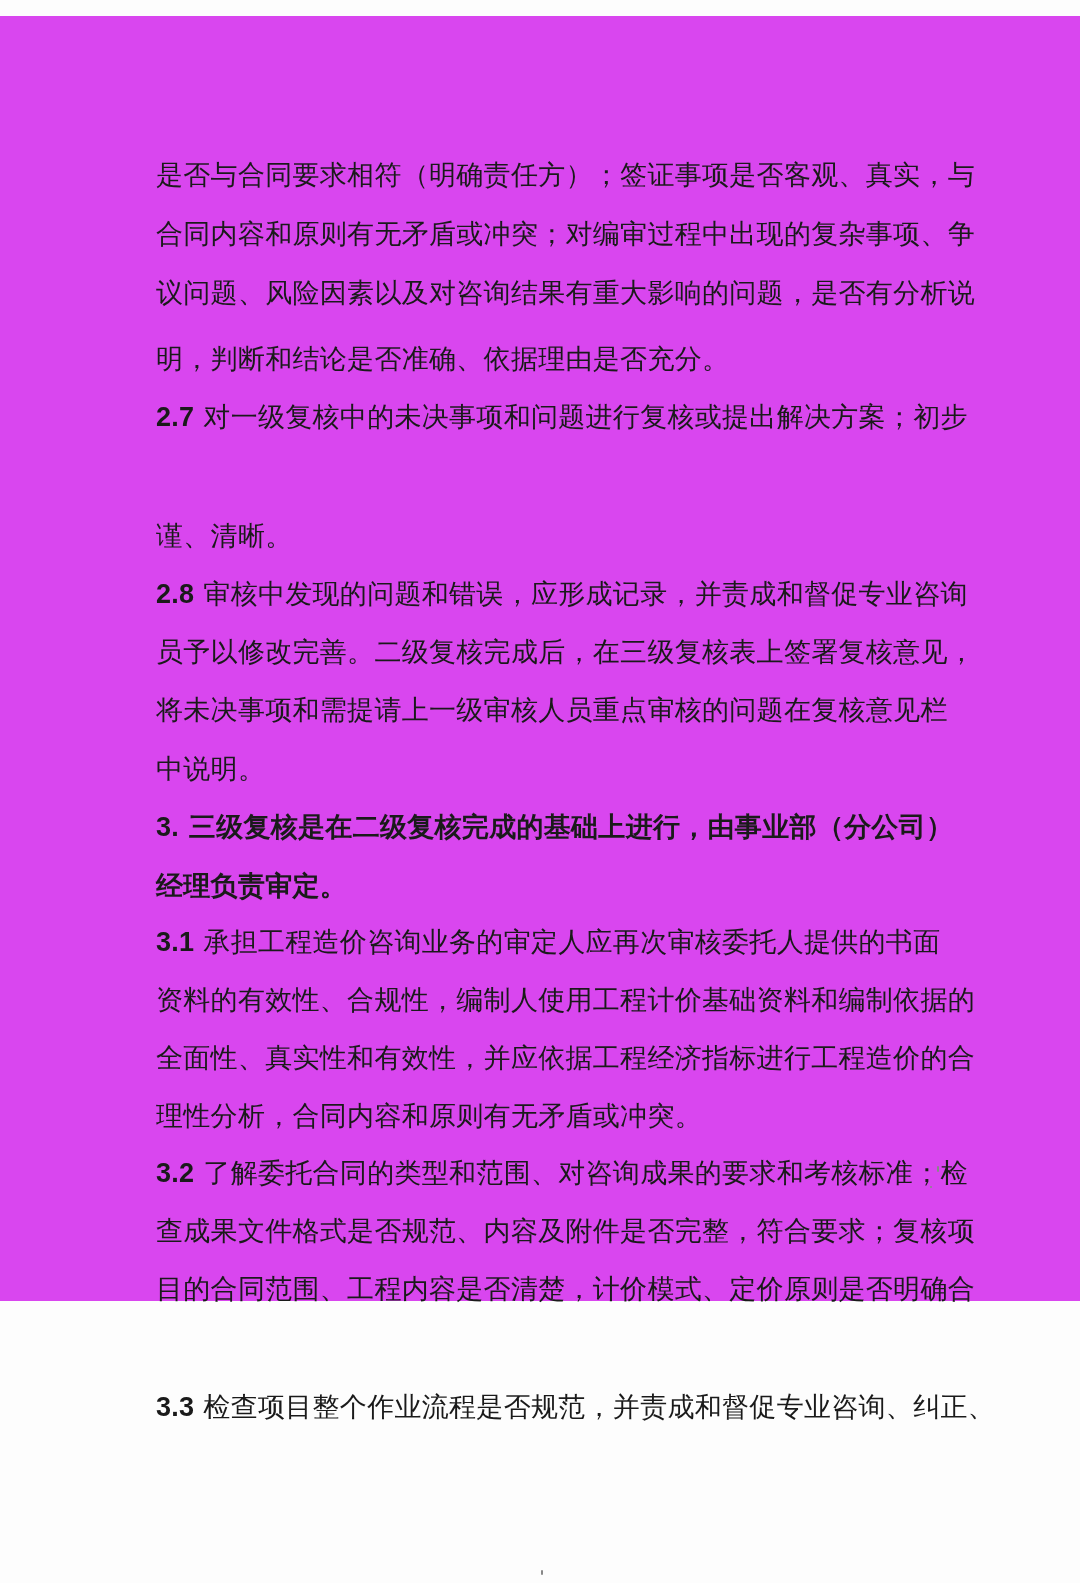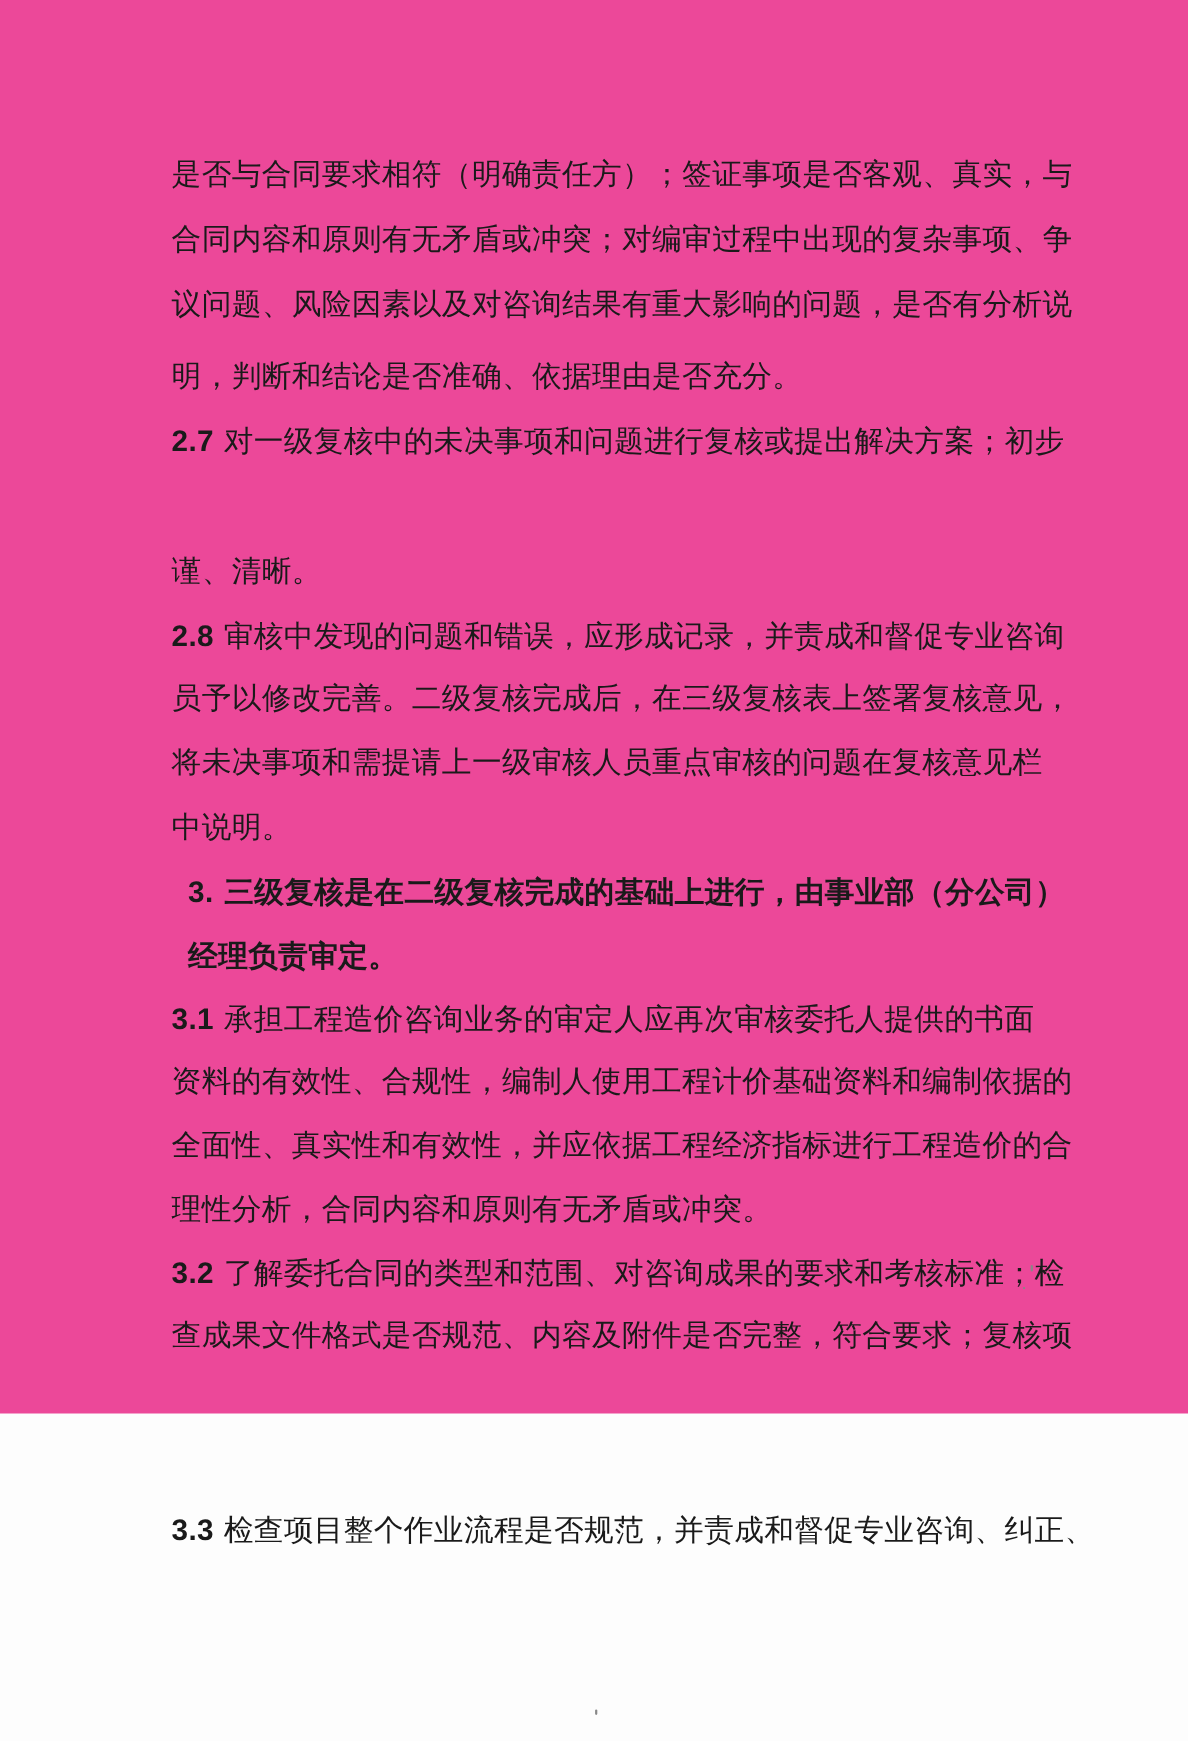--- a/index.html
+++ b/index.html
@@ -10,33 +10,33 @@
     body {
       width: 1080px;
       height: 1583px;
       position: relative;
       overflow: hidden;
       font-family: "DejaVu Serif", "Liberation Serif", serif;
       color: #1a1a1a;
     }
     .page {
       position: absolute;
-      left: 0; top: 0;
+      left: 0; top: 16px;
       width: 1080px; height: 1285px;
-      background: #ec4899;
+      background: #d946ef;
     }
     .line {
       position: absolute;
       left: 156px;
       font-size: 27px;
       line-height: 32px;
       white-space: nowrap;
       letter-spacing: 0.3px;
     }
-    .bold { font-weight: bold; margin-left: 15px; }
+    .bold { font-weight: bold; }
     .num { font-family: Liberation Sans, sans-serif; font-weight: bold; }
     .speck {
       position: absolute;
       background: #888;
       border-radius: 1px;
     }
   </style>
 </head>
 <body>
 
@@ -73,20 +73,21 @@
   </div>
   <div class="line" style="top:1026px">全面性、真实性和有效性，并应依据工程经济指标进行工程造价的合</div>
   <div class="line" style="top:968px">资料的有效性、合规性，编制人使用工程计价基础资料和编制依据的</div>
   <div class="line" style="top:1084px">理性分析，合同内容和原则有无矛盾或冲突。</div>
 
   <div class="line" style="top:1141px">
     <span class="num">3.2</span>
     <span>了解委托合同的类型和范围、对咨询成果的要求和考核标准；检</span>
   </div>
   <div class="line" style="top:1199px">查成果文件格式是否规范、内容及附件是否完整，符合要求；复核项</div>
+  <div class="line" style="top:1257px">目的合同范围、工程内容是否清楚，计价模式、定价原则是否明确合</div>
 
   <div class="line" style="top:1375px">
     <span class="num">3.3</span>
     <span>检查项目整个作业流程是否规范，并责成和督促专业咨询、纠正、</span>
   </div>
 
   <div class="speck" style="left:937px; top:1150px; width:2px; height:6px;"></div>
   <div class="speck" style="left:930px; top:1170px; width:2px; height:2px;"></div>
   <div class="speck" style="left:541px; top:1554px; width:2px; height:5px;"></div>
 </div>

